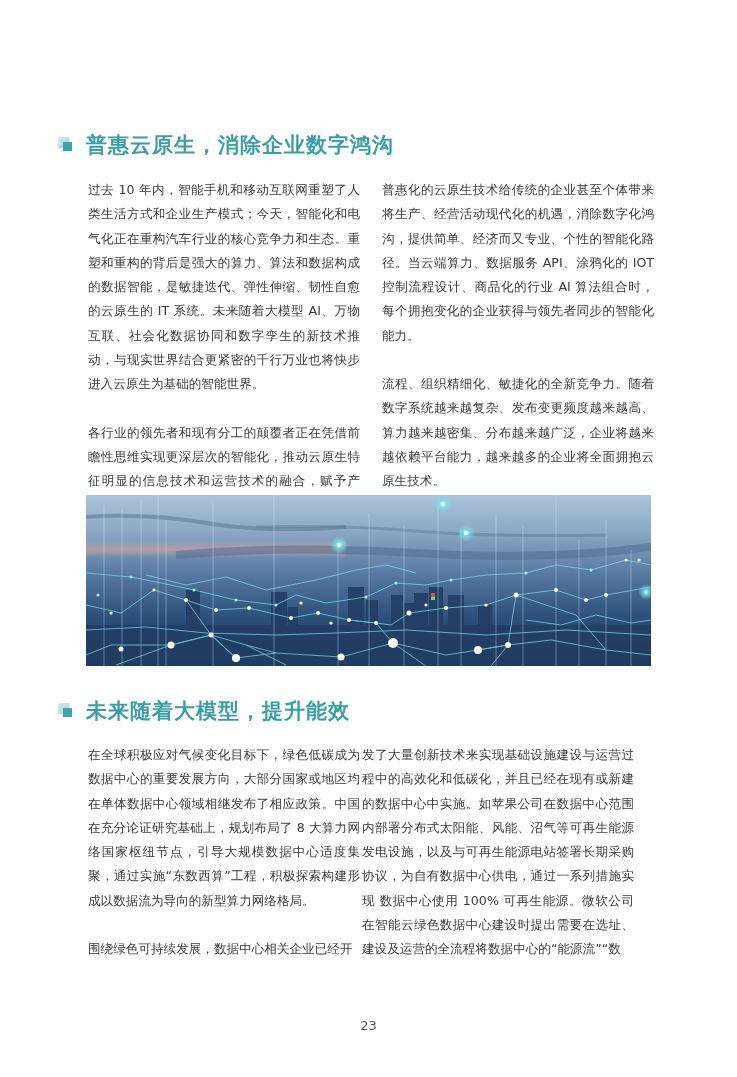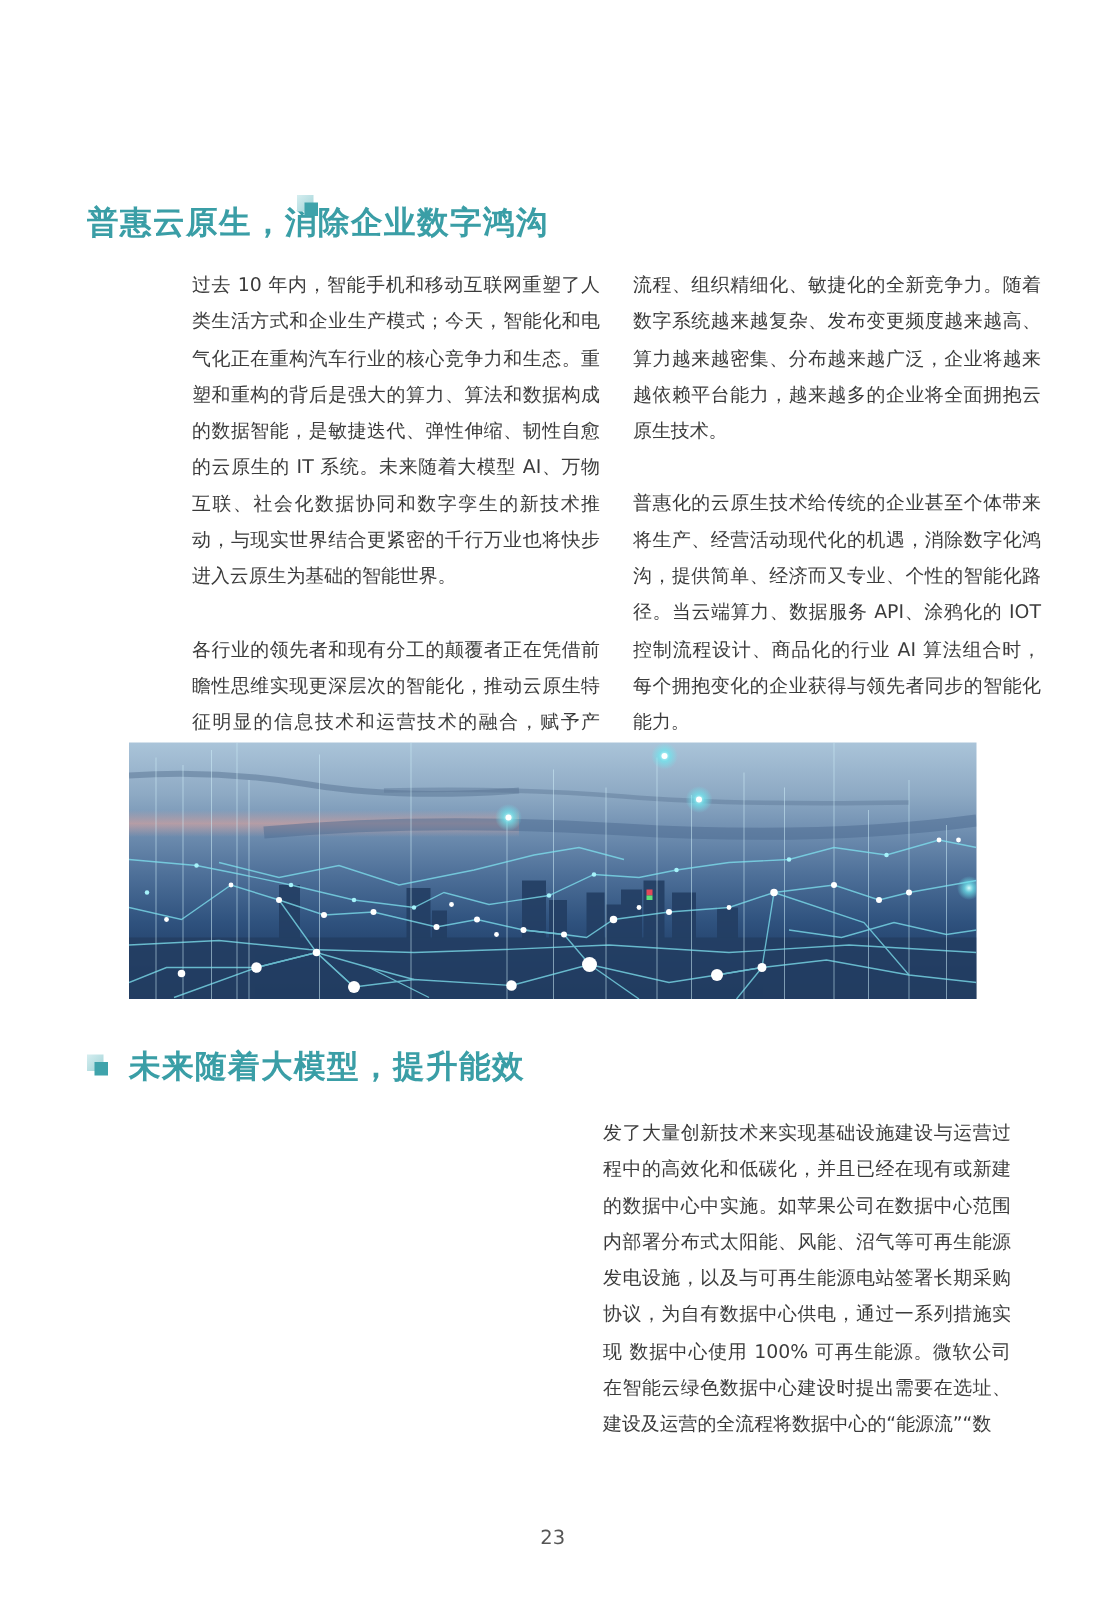--- a/index.html
+++ b/index.html
@@ -52,21 +52,20 @@
       letter-spacing: 1px;
       white-space: nowrap;
     }
     .col {
       position: absolute;
       width: 272px;
       font-size: 12.6px;
       line-height: 24.3px;
       color: #3b3b3b;
       text-align: justify;
-      margin-left: 40px;
     }
     .col p {
       margin: 0;
     }
     .col p + p {
       margin-top: 24px;
     }
     .hero {
       position: absolute;
       left: 86px;
@@ -87,36 +86,36 @@
       width: 737px;
       top: 1018px;
       text-align: center;
       font-size: 13px;
       color: #555555;
     }
   </style>
 </head>
 <body>
 
-<div class="section-title" style="top:128px;flex-direction:column;">
+<div class="section-title" style="top:128px;">
   <span class="title-icon">
     <span class="back"></span>
       <span class="front"></span>
   </span>
   <span class="title-text">普惠云原生，消除企业数字鸿沟</span>
 </div>
 
 <div class="col" style="left:88px; top:178px;">
   <p>过去 10 年内，智能手机和移动互联网重塑了人类生活方式和企业生产模式；今天，智能化和电气化正在重构汽车行业的核心竞争力和生态。重塑和重构的背后是强大的算力、算法和数据构成的数据智能，是敏捷迭代、弹性伸缩、韧性自愈的云原生的 IT 系统。未来随着大模型 AI、万物互联、社会化数据协同和数字孪生的新技术推动，与现实世界结合更紧密的千行万业也将快步进入云原生为基础的智能世界。</p>
   <p>各行业的领先者和现有分工的颠覆者正在凭借前瞻性思维实现更深层次的智能化，推动云原生特征明显的信息技术和运营技术的融合，赋予产品、</p>
 </div>
 
 <div class="col" style="left:382px; top:178px;">
+  <p>普惠化的云原生技术给传统的企业甚至个体带来将生产、经营活动现代化的机遇，消除数字化鸿沟，提供简单、经济而又专业、个性的智能化路径。当云端算力、数据服务 API、涂鸦化的 IOT 控制流程设计、商品化的行业 AI 算法组合时，每个拥抱变化的企业获得与领先者同步的智能化能力。</p>
   <p>流程、组织精细化、敏捷化的全新竞争力。随着数字系统越来越复杂、发布变更频度越来越高、算力越来越密集、分布越来越广泛，企业将越来越依赖平台能力，越来越多的企业将全面拥抱云原生技术。</p>
-  <p>普惠化的云原生技术给传统的企业甚至个体带来将生产、经营活动现代化的机遇，消除数字化鸿沟，提供简单、经济而又专业、个性的智能化路径。当云端算力、数据服务 API、涂鸦化的 IOT 控制流程设计、商品化的行业 AI 算法组合时，每个拥抱变化的企业获得与领先者同步的智能化能力。</p>
 </div>
 
 <div class="hero" title="城市天际线与数字网络连接">
   <svg width="565" height="171" viewBox="0 0 565 171">
     <defs>
       <radialGradient id="glow" cx="50%" cy="50%" r="50%">
         <stop offset="0%" stop-color="#d9ffff" stop-opacity="1"></stop>
         <stop offset="40%" stop-color="#6ee8f0" stop-opacity="0.7"></stop>
         <stop offset="100%" stop-color="#6ee8f0" stop-opacity="0"></stop>
       </radialGradient>
@@ -243,19 +242,21 @@
 
 <div class="section-title" style="top:694px;">
   <span class="title-icon">
     <span class="back"></span>
       <span class="front"></span>
   </span>
   <span class="title-text">未来随着大模型，提升能效</span>
 </div>
 
 <div class="col" style="left:88px; top:743px;">
+  <p>在全球积极应对气候变化目标下，绿色低碳成为数据中心的重要发展方向，大部分国家或地区均在单体数据中心领域相继发布了相应政策。中国在充分论证研究基础上，规划布局了 8 大算力网络国家枢纽节点，引导大规模数据中心适度集聚，通过实施“东数西算”工程，积极探索构建形成以数据流为导向的新型算力网络格局。</p>
+  <p>围绕绿色可持续发展，数据中心相关企业已经开</p>
 </div>
 
 <div class="col" style="left:362px; top:743px;">
   <p>发了大量创新技术来实现基础设施建设与运营过程中的高效化和低碳化，并且已经在现有或新建的数据中心中实施。如苹果公司在数据中心范围内部署分布式太阳能、风能、沼气等可再生能源发电设施，以及与可再生能源电站签署长期采购协议，为自有数据中心供电，通过一系列措施实现 数据中心使用 100% 可再生能源。微软公司在智能云绿色数据中心建设时提出需要在选址、建设及运营的全流程将数据中心的“能源流”“数</p>
 </div>
 
 <div class="page-number">23</div>
 
 </body></html>

